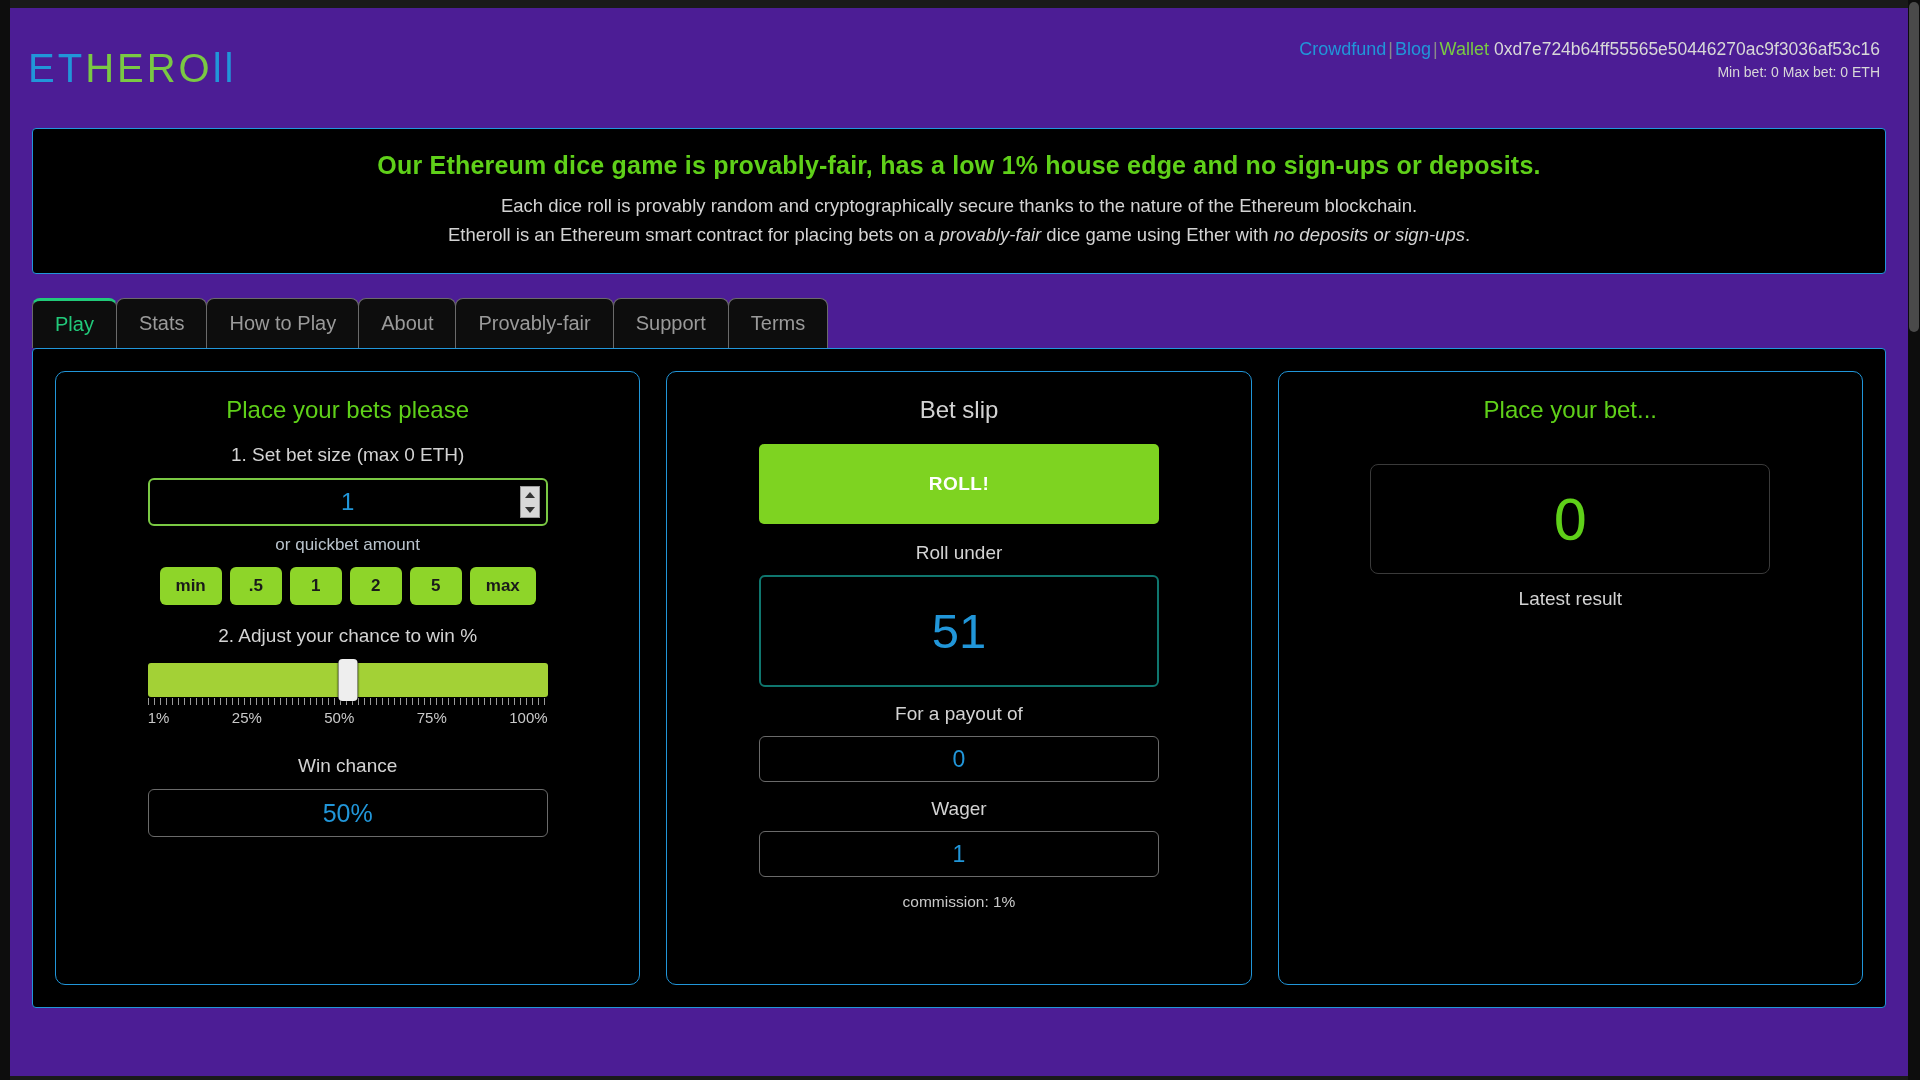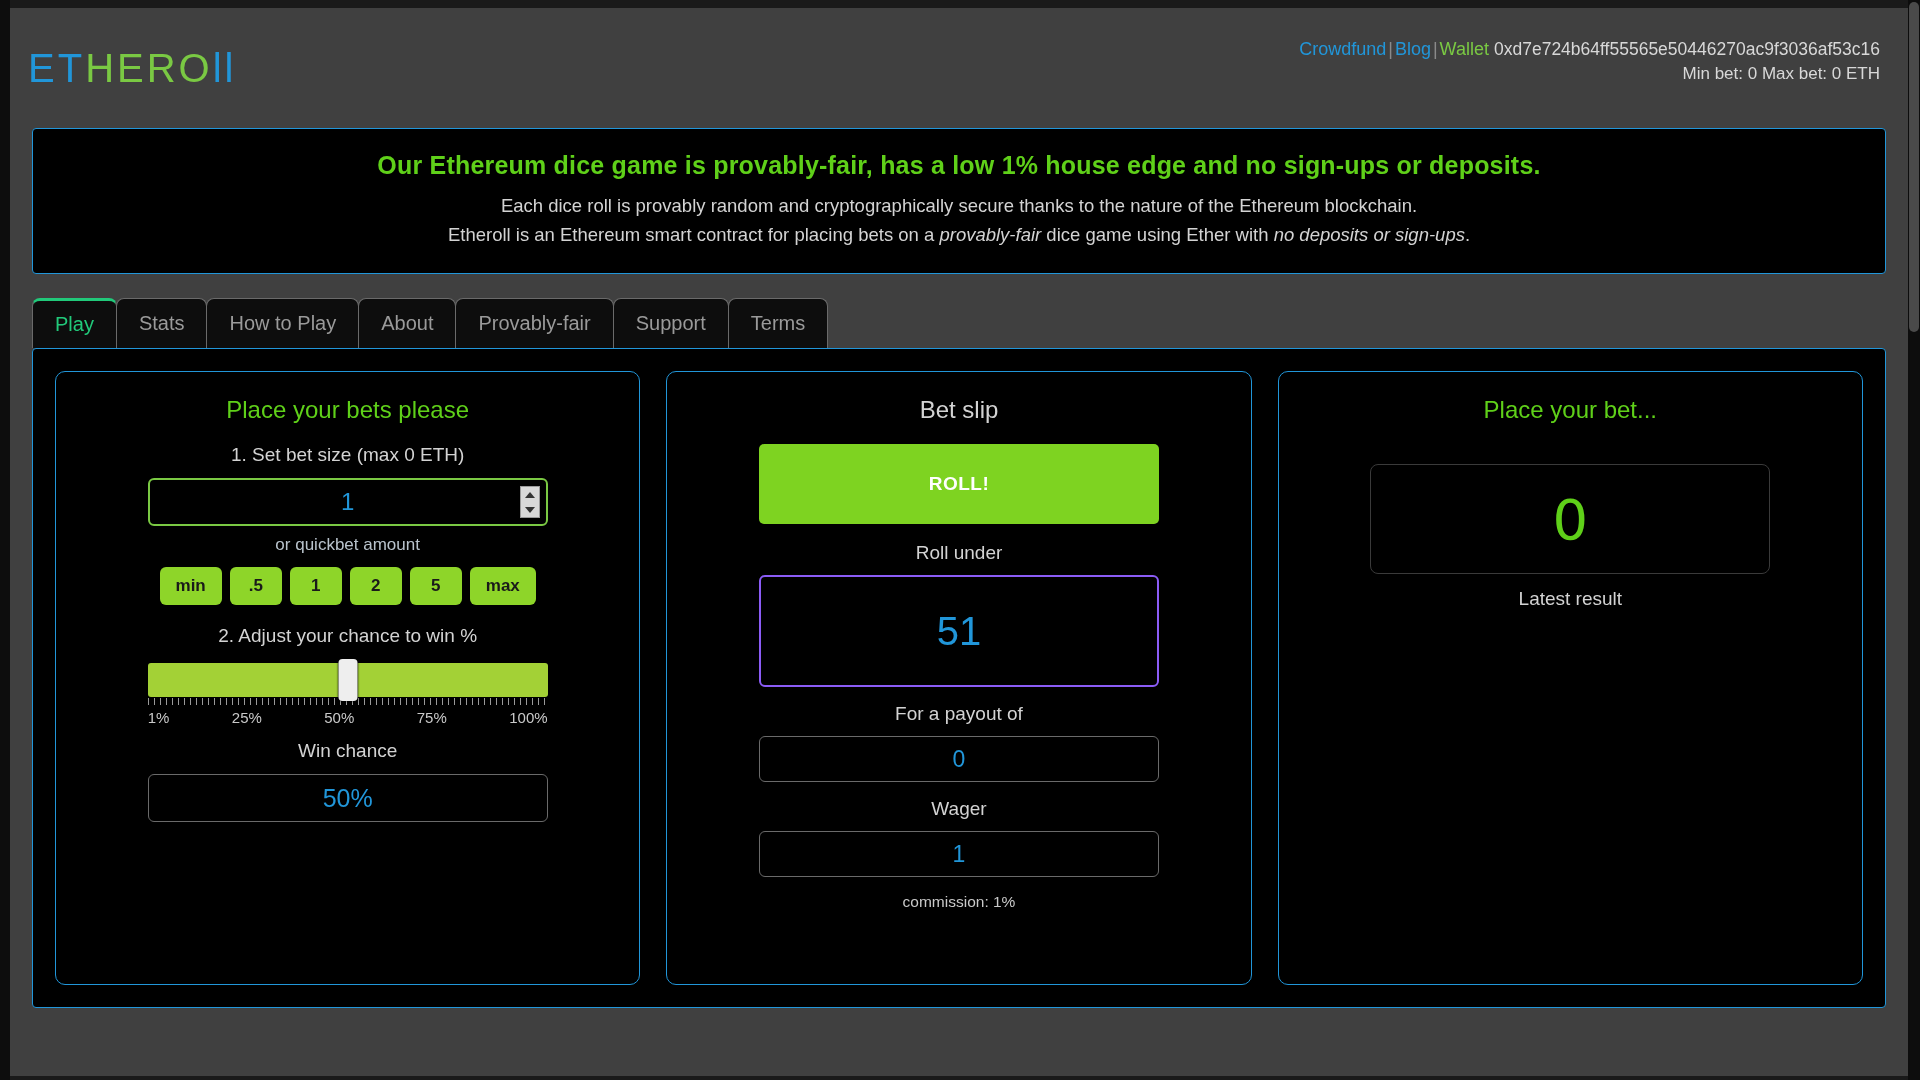--- a/index.html
+++ b/index.html
@@ -30,21 +30,21 @@
     left: 0; top: 0; bottom: 0;
     width: 10px;
     background: #0d0d0d;
   }
 
   #inner {
     position: absolute;
     left: 10px; top: 8px;
     width: 1898px;
     height: 1068px;
-    background: #404040;
+    background: #4c1d95;
     overflow: hidden;
   }
 
   
   .header {
     position: relative;
     height: 120px;
     padding: 20px 28px 0 16px;
   }
   .logo {
@@ -67,21 +67,21 @@
     text-align: right;
     line-height: 1.45;
   }
   .hr-line { font-size: 18px; white-space: nowrap; }
   .hr-line a { text-decoration: none; }
   .link-blue { color: #2196d9; }
   .sep { color: #8a8a8a; padding: 0 2px; }
   .link-green { color: #7ac943; }
   .addr { color: #d8d8d8; font-size: 17.5px; }
   .balance { color: #7ac943; font-size: 18px; }
-  .minmax { color: #d8d8d8; font-size: 17px; }
+  .minmax { color: #d8d8d8; font-size: 14px; }
 
   
   .banner {
     margin: 0 22px 0 22px;
     border: 1px solid #2196d9;
     border-radius: 4px;
     padding: 22px 20px 24px 20px;
     text-align: center;
     background: #000;
   }
@@ -284,27 +284,27 @@
     font-size: 19px;
     font-weight: 700;
     letter-spacing: .5px;
     cursor: pointer;
     margin-bottom: 18px;
     font-family: "Liberation Sans", sans-serif;
   }
   .big-box {
     width: 400px;
     height: 112px;
-    border: 2px solid #8b5cf6;
+    border: 2px solid #0f766e;
     border-radius: 6px;
     display: flex;
     align-items: center;
     justify-content: center;
     color: #2196d9;
-    font-size: 40px;
+    font-size: 49px;
     margin-bottom: 16px;
     background: #000;
   }
   .mid-label {
     color: #d3d3d3;
     font-size: 19px;
     margin-bottom: 11px;
     text-align: center;
   }
   .mid-readout {
@@ -437,21 +437,21 @@
           <div class="slider-ticks"></div>
           <div class="slider-labels">
             <span>1%</span>
             <span>25%</span>
             <span>50%</span>
             <span>75%</span>
             <span>100%</span>
           </div>
         </div>
 
-        <div class="sub-label" style="color:#d3d3d3;font-size:19px;margin-top:14px;">Win chance</div>
+        <div class="sub-label" style="color:#d3d3d3;font-size:19px;margin-top:29px;">Win chance</div>
         <div class="readout">50%</div>
       </div>
 
       <div class="panel">
         <div class="panel-title title-gray">Bet slip</div>
 
         <button class="btn-roll">ROLL!</button>
 
         <div class="mid-label">Roll under</div>
         <div class="big-box">51</div>

